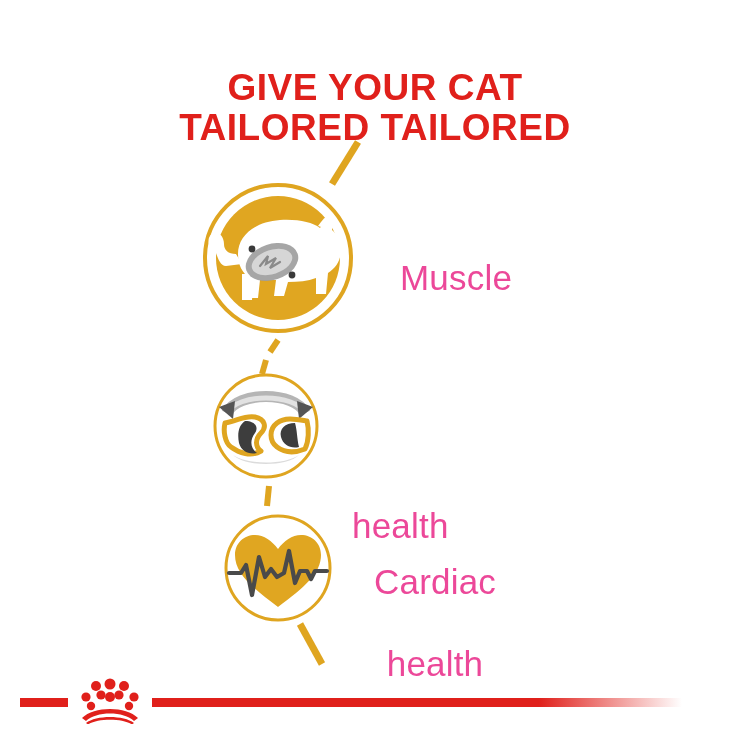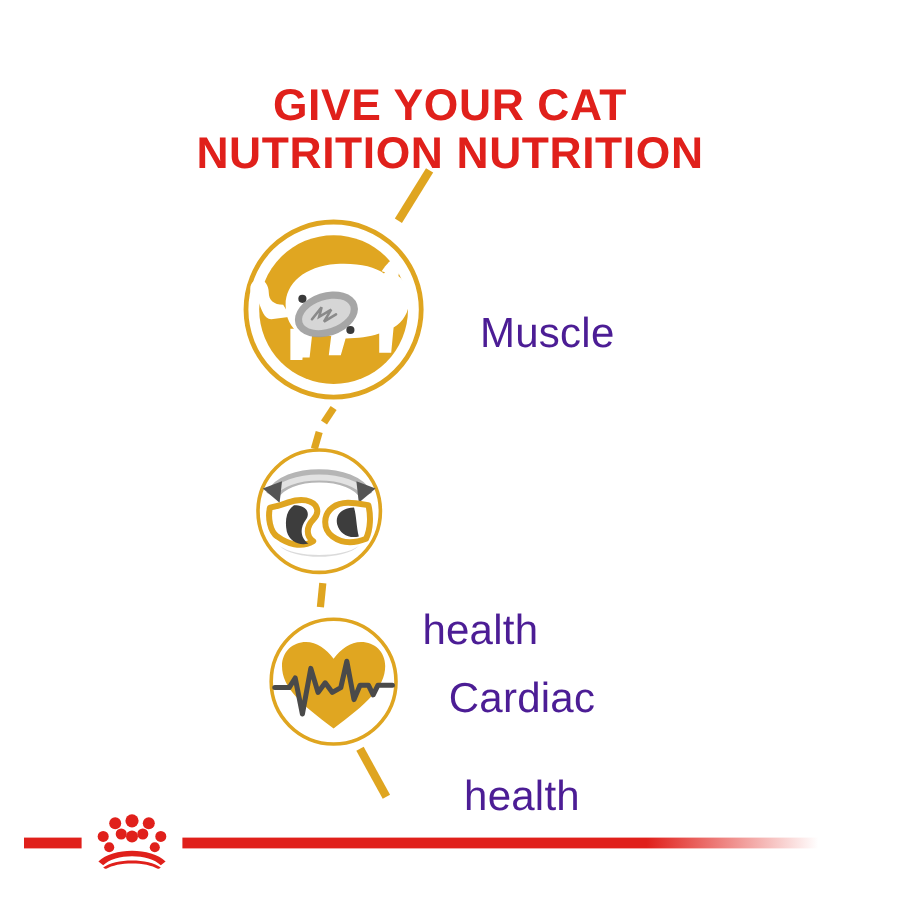--- a/index.html
+++ b/index.html
@@ -42,21 +42,21 @@
     width: 750px;
     height: 0;
   }
   .icon-wrap {
     position: absolute;
     left: 0;
     top: 0;
   }
   .benefit-label {
     position: absolute;
-    color: #4c1d95;
+    color: #ec4899;
     font-family: "Liberation Sans", sans-serif;
     font-weight: 300;
     font-size: 35px;
     line-height: 41px;
     letter-spacing: 0.2px;
     white-space: pre-line;
   }
 
   
   .brand-bar {
@@ -90,21 +90,21 @@
     height: 48px;
   }
 </style>
 </head>
 <body>
 
 <div id="canvas">
 
   <div class="headline">
     <span class="hl-line">GIVE YOUR CAT</span>
-    <span class="hl-line">NUTRITION NUTRITION</span>
+    <span class="hl-line">TAILORED TAILORED</span>
   </div>
 
   <svg class="connector-svg" style="position:absolute;left:310px;top:138px;width:60px;height:52px;" viewBox="0 0 60 52">
     <line x1="48" y1="4" x2="22" y2="46" stroke="#DFA520" stroke-width="7" stroke-linecap="butt"></line>
   </svg>
 
   <div class="benefit-row" style="top:0;">
     <div class="icon-wrap" style="left:198px;top:178px;">
       <svg width="160" height="160" viewBox="0 0 160 160">
 

